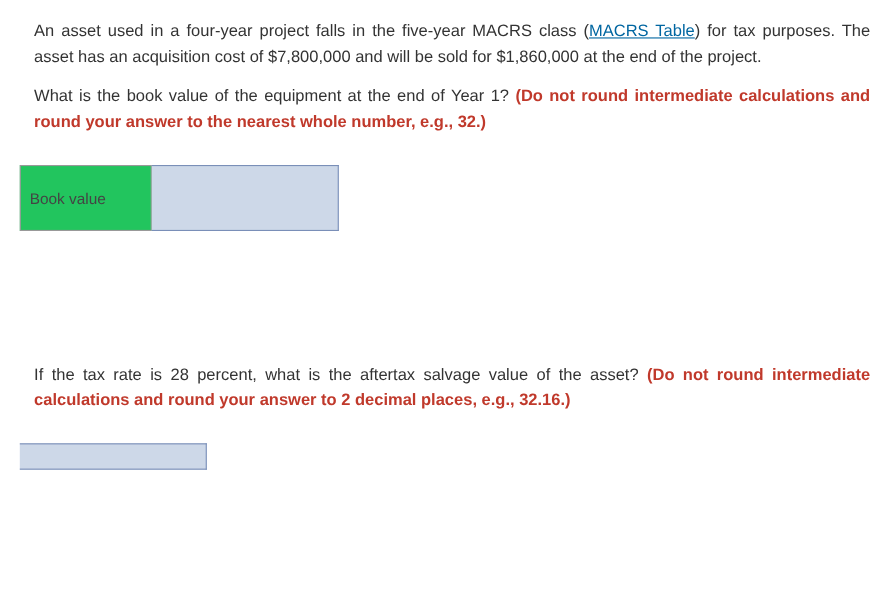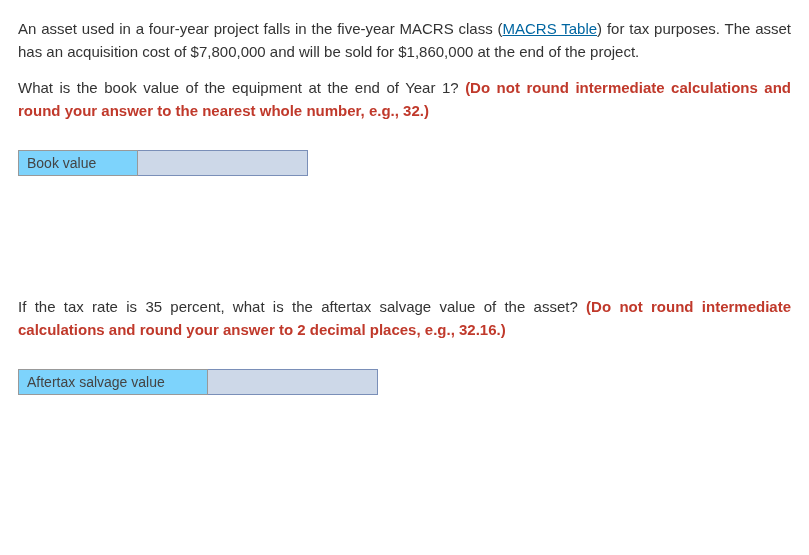--- a/index.html
+++ b/index.html
@@ -6,21 +6,21 @@
       margin: 0;
       padding: 18px;
       font-family: Arial, Helvetica, sans-serif;
       font-size: 15px;
       color: #333;
       background: #fff;
       width: 809px;
       box-sizing: border-box;
     }
     .paragraph {
-      margin: 0 0 14px 0;
+      margin: 0 0 14px 13px;
       line-height: 1.5;
       text-align: justify;
       max-width: 780px;
     }
     .link {
       color: #0066a1;
       text-decoration: underline;
       cursor: pointer;
     }
     .instruction {
@@ -28,22 +28,22 @@
       font-weight: bold;
     }
     .input-row {
       display: flex;
       align-items: stretch;
       margin-top: 28px;
       margin-bottom: 28px;
     }
     .input-label {
       border: 1px solid #999;
-      background: #7dd3fc;
-      padding: 4px 8px;
+      background: #22c55e;
+      padding: 21px 8px;
       font-size: 14px;
       color: #444;
       display: flex;
       align-items: center;
       min-width: 120px;
       box-sizing: border-box;
     }
     .input-label.wide {
       min-width: 190px;
     }
@@ -71,19 +71,18 @@
 <p class="paragraph">
   <span>What is the book value of the equipment at the end of Year 1? </span><span class="instruction">(Do not round intermediate calculations and round your answer to the nearest whole number, e.g., 32.)</span>
 </p>
 
 <div class="input-row">
   <div class="input-label">Book value</div>
   <input type="text" class="input-field" value="" style="">
 </div>
 
 <p class="paragraph gap-large">
-  <span>If the tax rate is 35 percent, what is the aftertax salvage value of the asset? </span><span class="instruction">(Do not round intermediate calculations and round your answer to 2 decimal places, e.g., 32.16.)</span>
+  <span>If the tax rate is 28 percent, what is the aftertax salvage value of the asset? </span><span class="instruction">(Do not round intermediate calculations and round your answer to 2 decimal places, e.g., 32.16.)</span>
 </p>
 
 <div class="input-row">
-  <div class="input-label wide">Aftertax salvage value</div>
   <input type="text" class="input-field" value="" style="">
 </div>
 
 </body></html>

